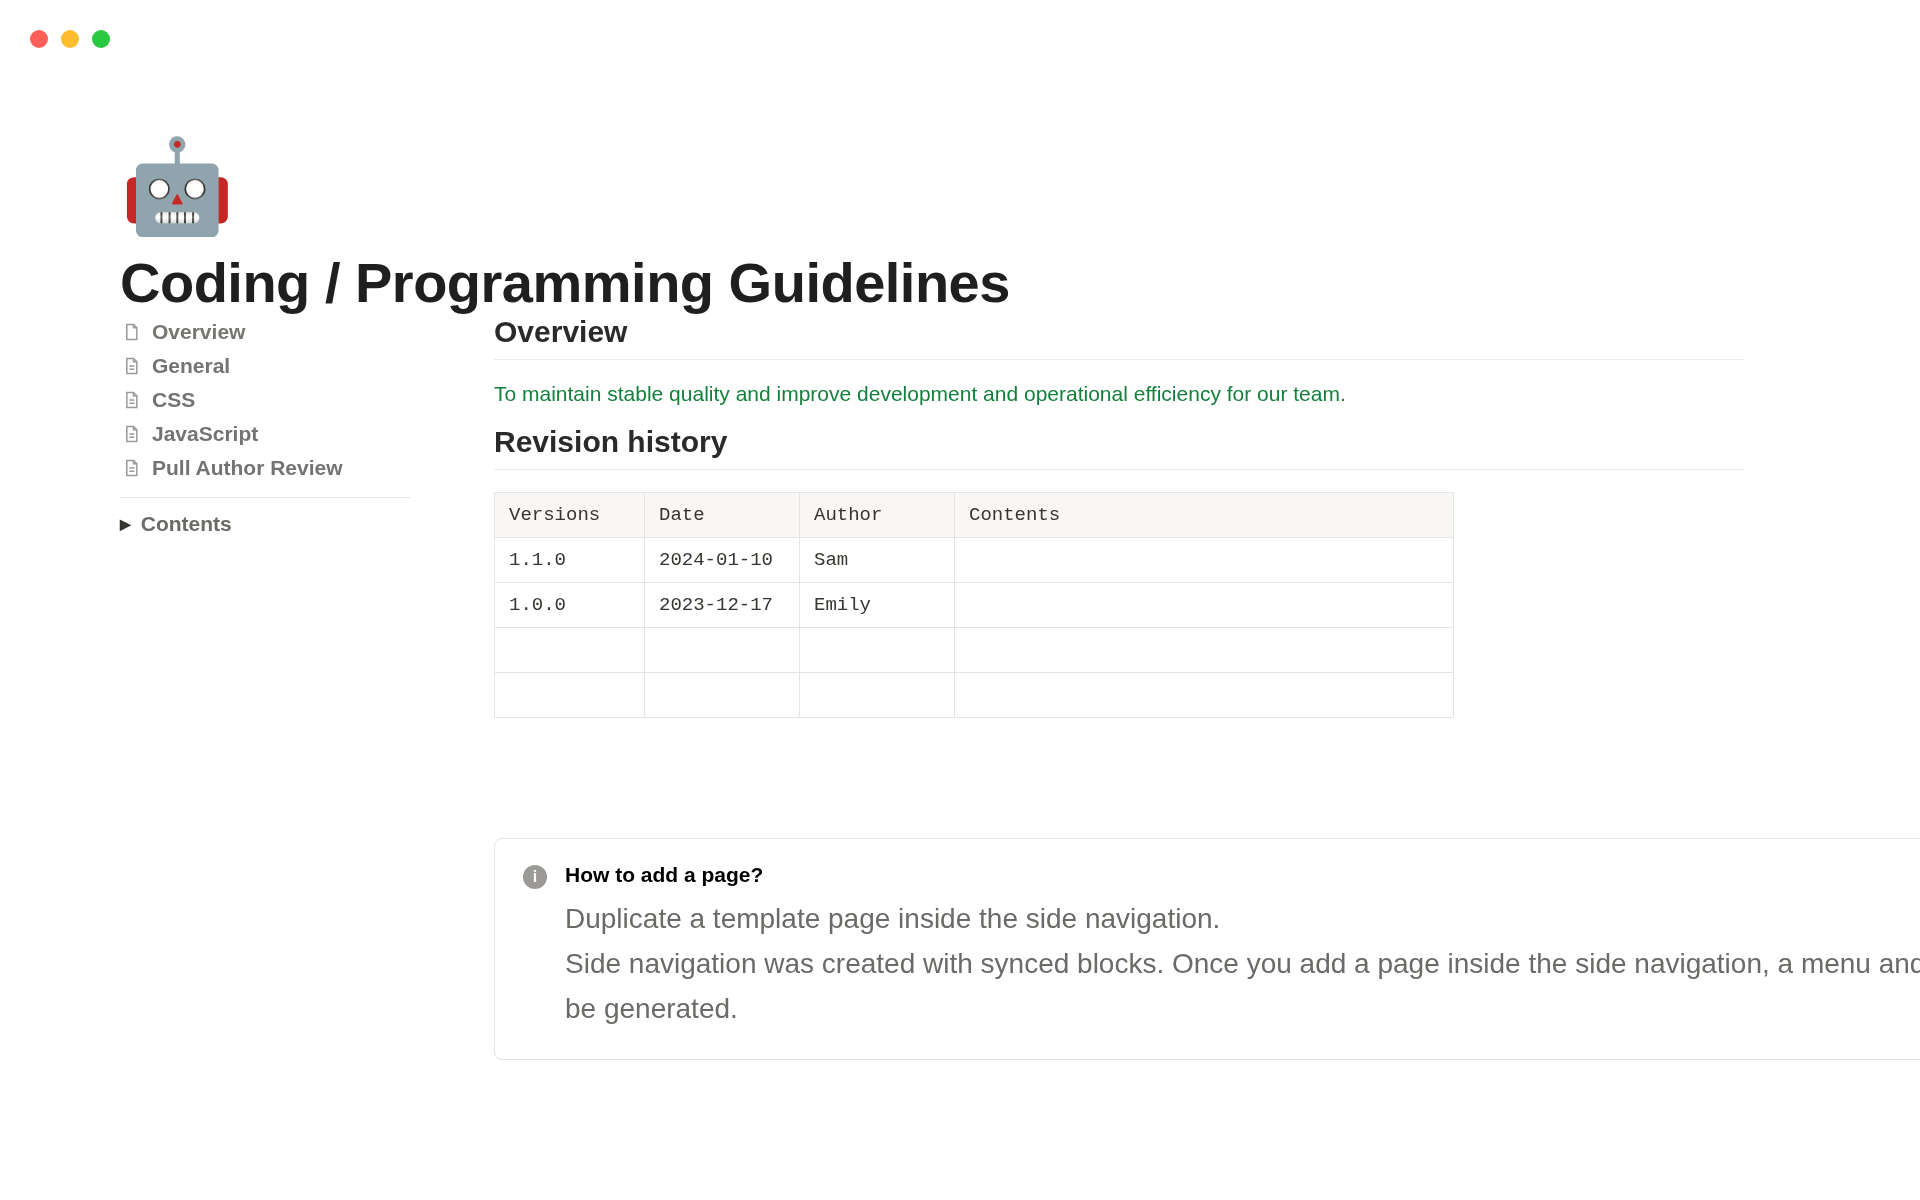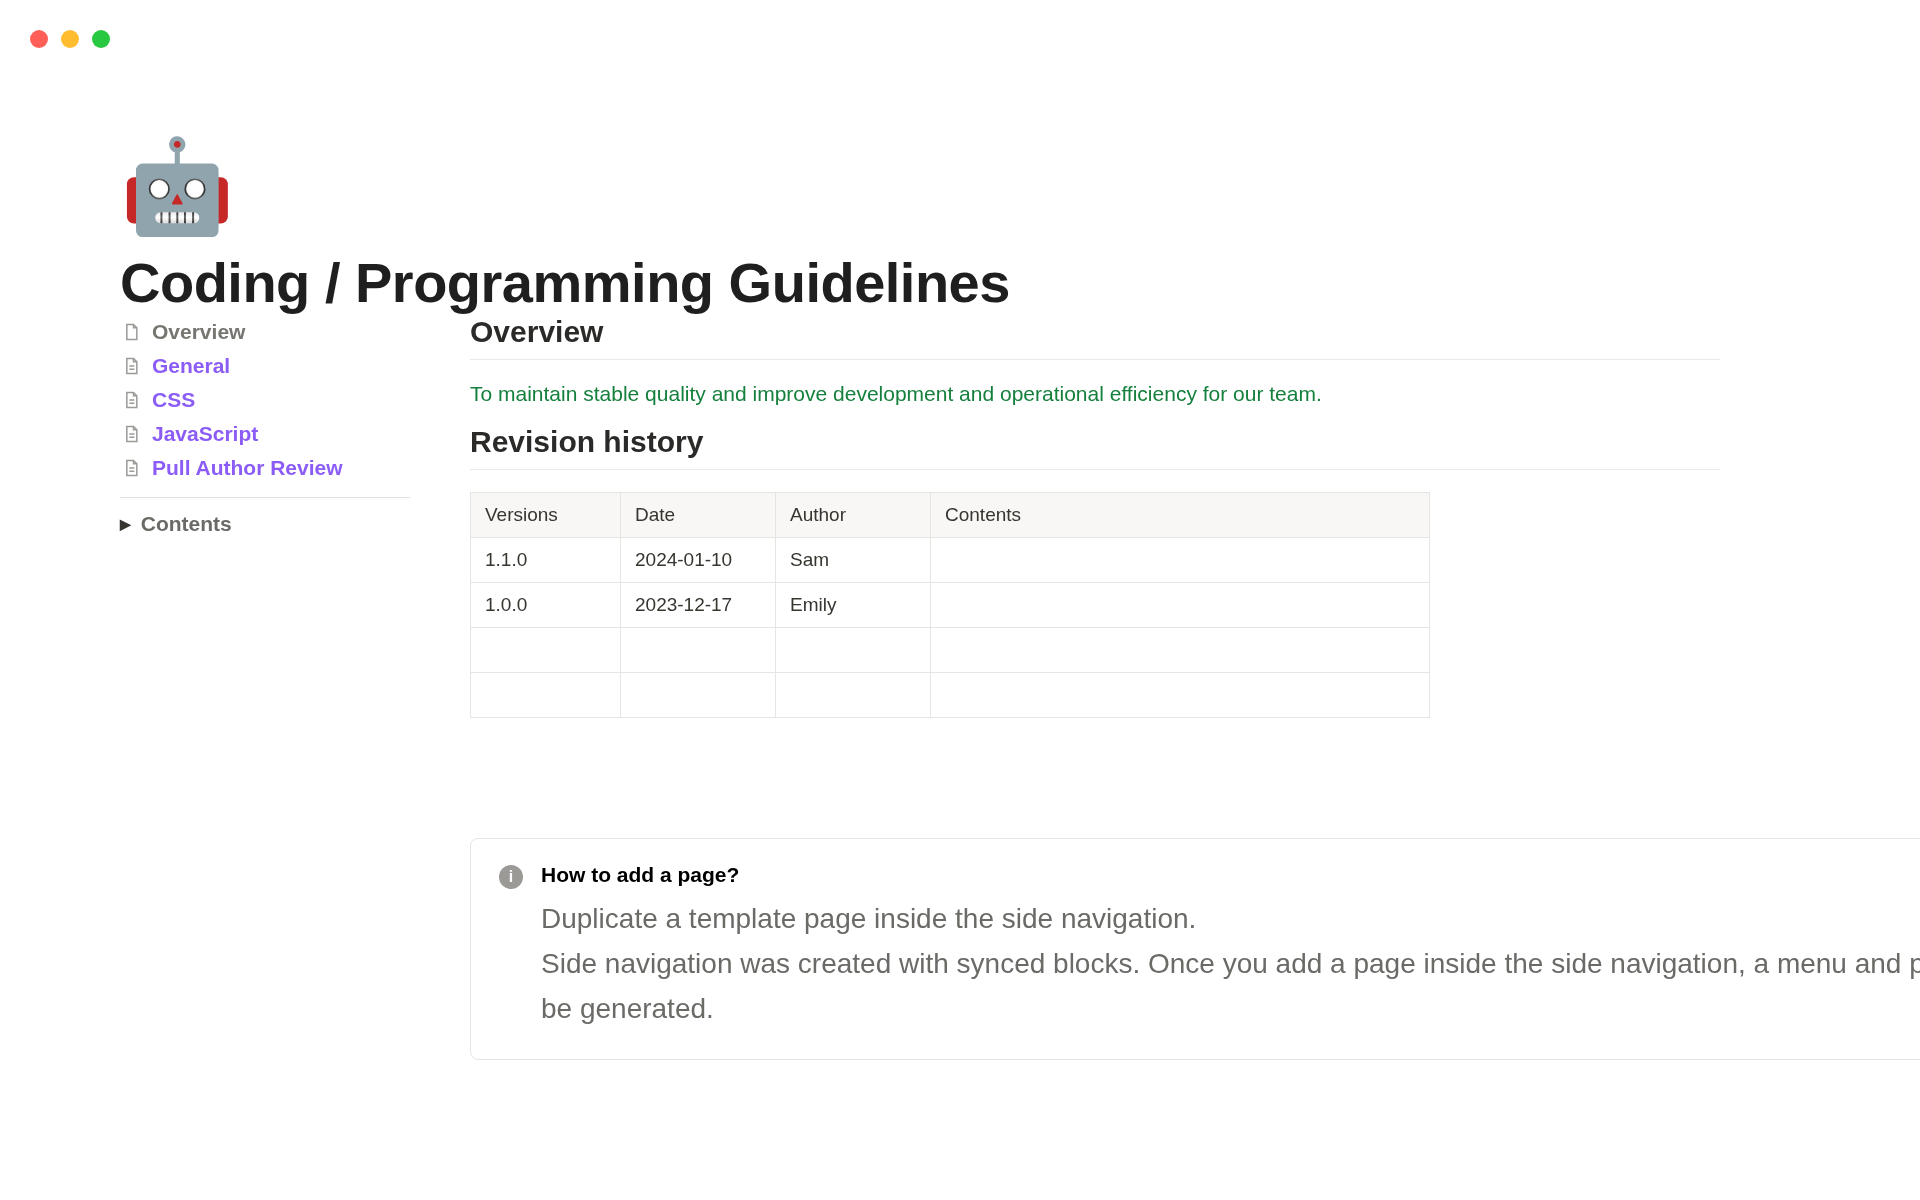--- a/index.html
+++ b/index.html
@@ -38,37 +38,37 @@
 
   .page-title {
     font-size: 56px;
     font-weight: 700;
     color: #1f1f1f;
     letter-spacing: -0.5px;
   }
 
   .columns {
     display: flex;
-    gap: 60px;
+    gap: 84px;
   }
 
   .sidebar {
     width: 290px;
     flex-shrink: 0;
   }
 
   .nav-list { list-style: none; }
   .nav-item {
     display: flex;
     align-items: center;
     gap: 10px;
     padding: 5px 0;
     font-size: 21px;
     font-weight: 600;
-    color: #8b5cf6;
+    color: #737373;
     cursor: pointer;
   }
   .nav-item.active { color: #777570; font-weight: 600; }
   .nav-item .icon {
     width: 22px; height: 22px; display:flex; align-items:center; justify-content:center;
     color: #9b9a97;
     flex-shrink: 0;
   }
   .nav-item .icon svg { width: 20px; height: 20px; }
 
@@ -107,20 +107,21 @@
     font-size: 21px;
     color: #15803d;
     margin-bottom: 19px;
   }
 
   .table-wrap { margin-top: 18px; }
   table {
     border-collapse: collapse;
     width: 960px;
     font-size: 19px;
+    font-family: Liberation Mono, monospace;
   }
   th, td {
     border: 1px solid #e6e5e2;
     text-align: left;
     padding: 10px 14px;
     color: #37352f;
     font-weight: 400;
     height: 45px;
   }
   thead th {

